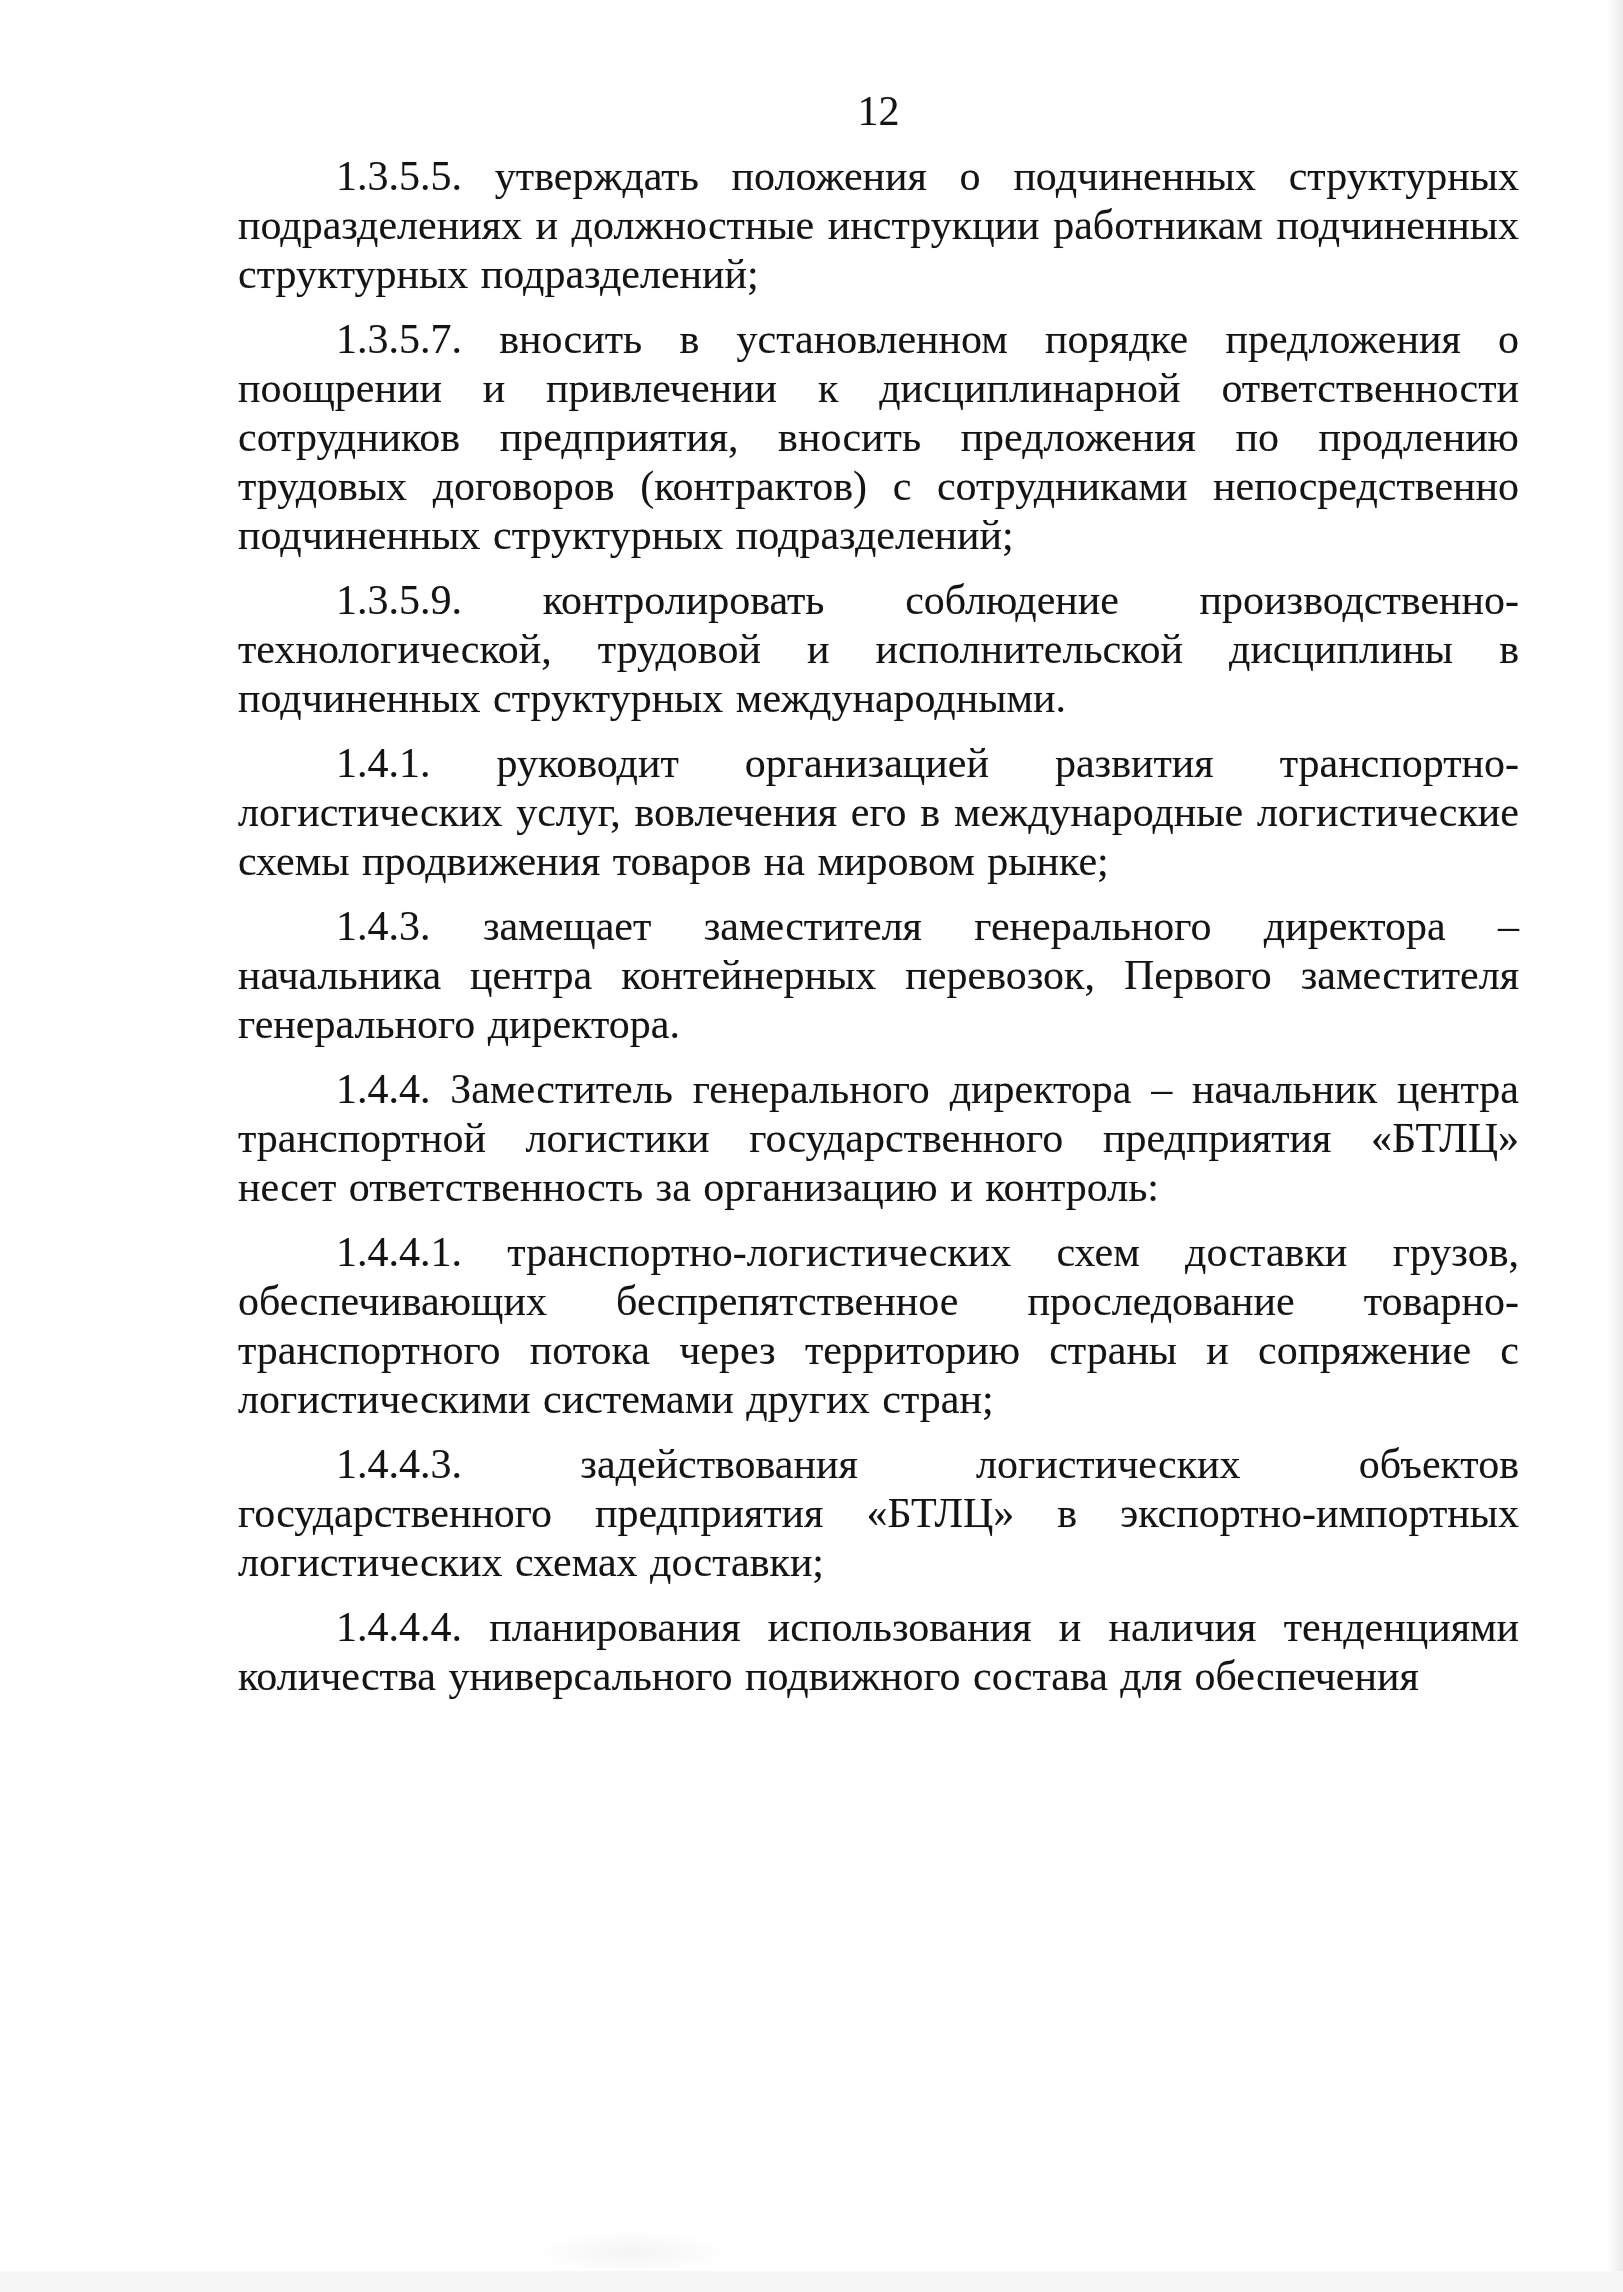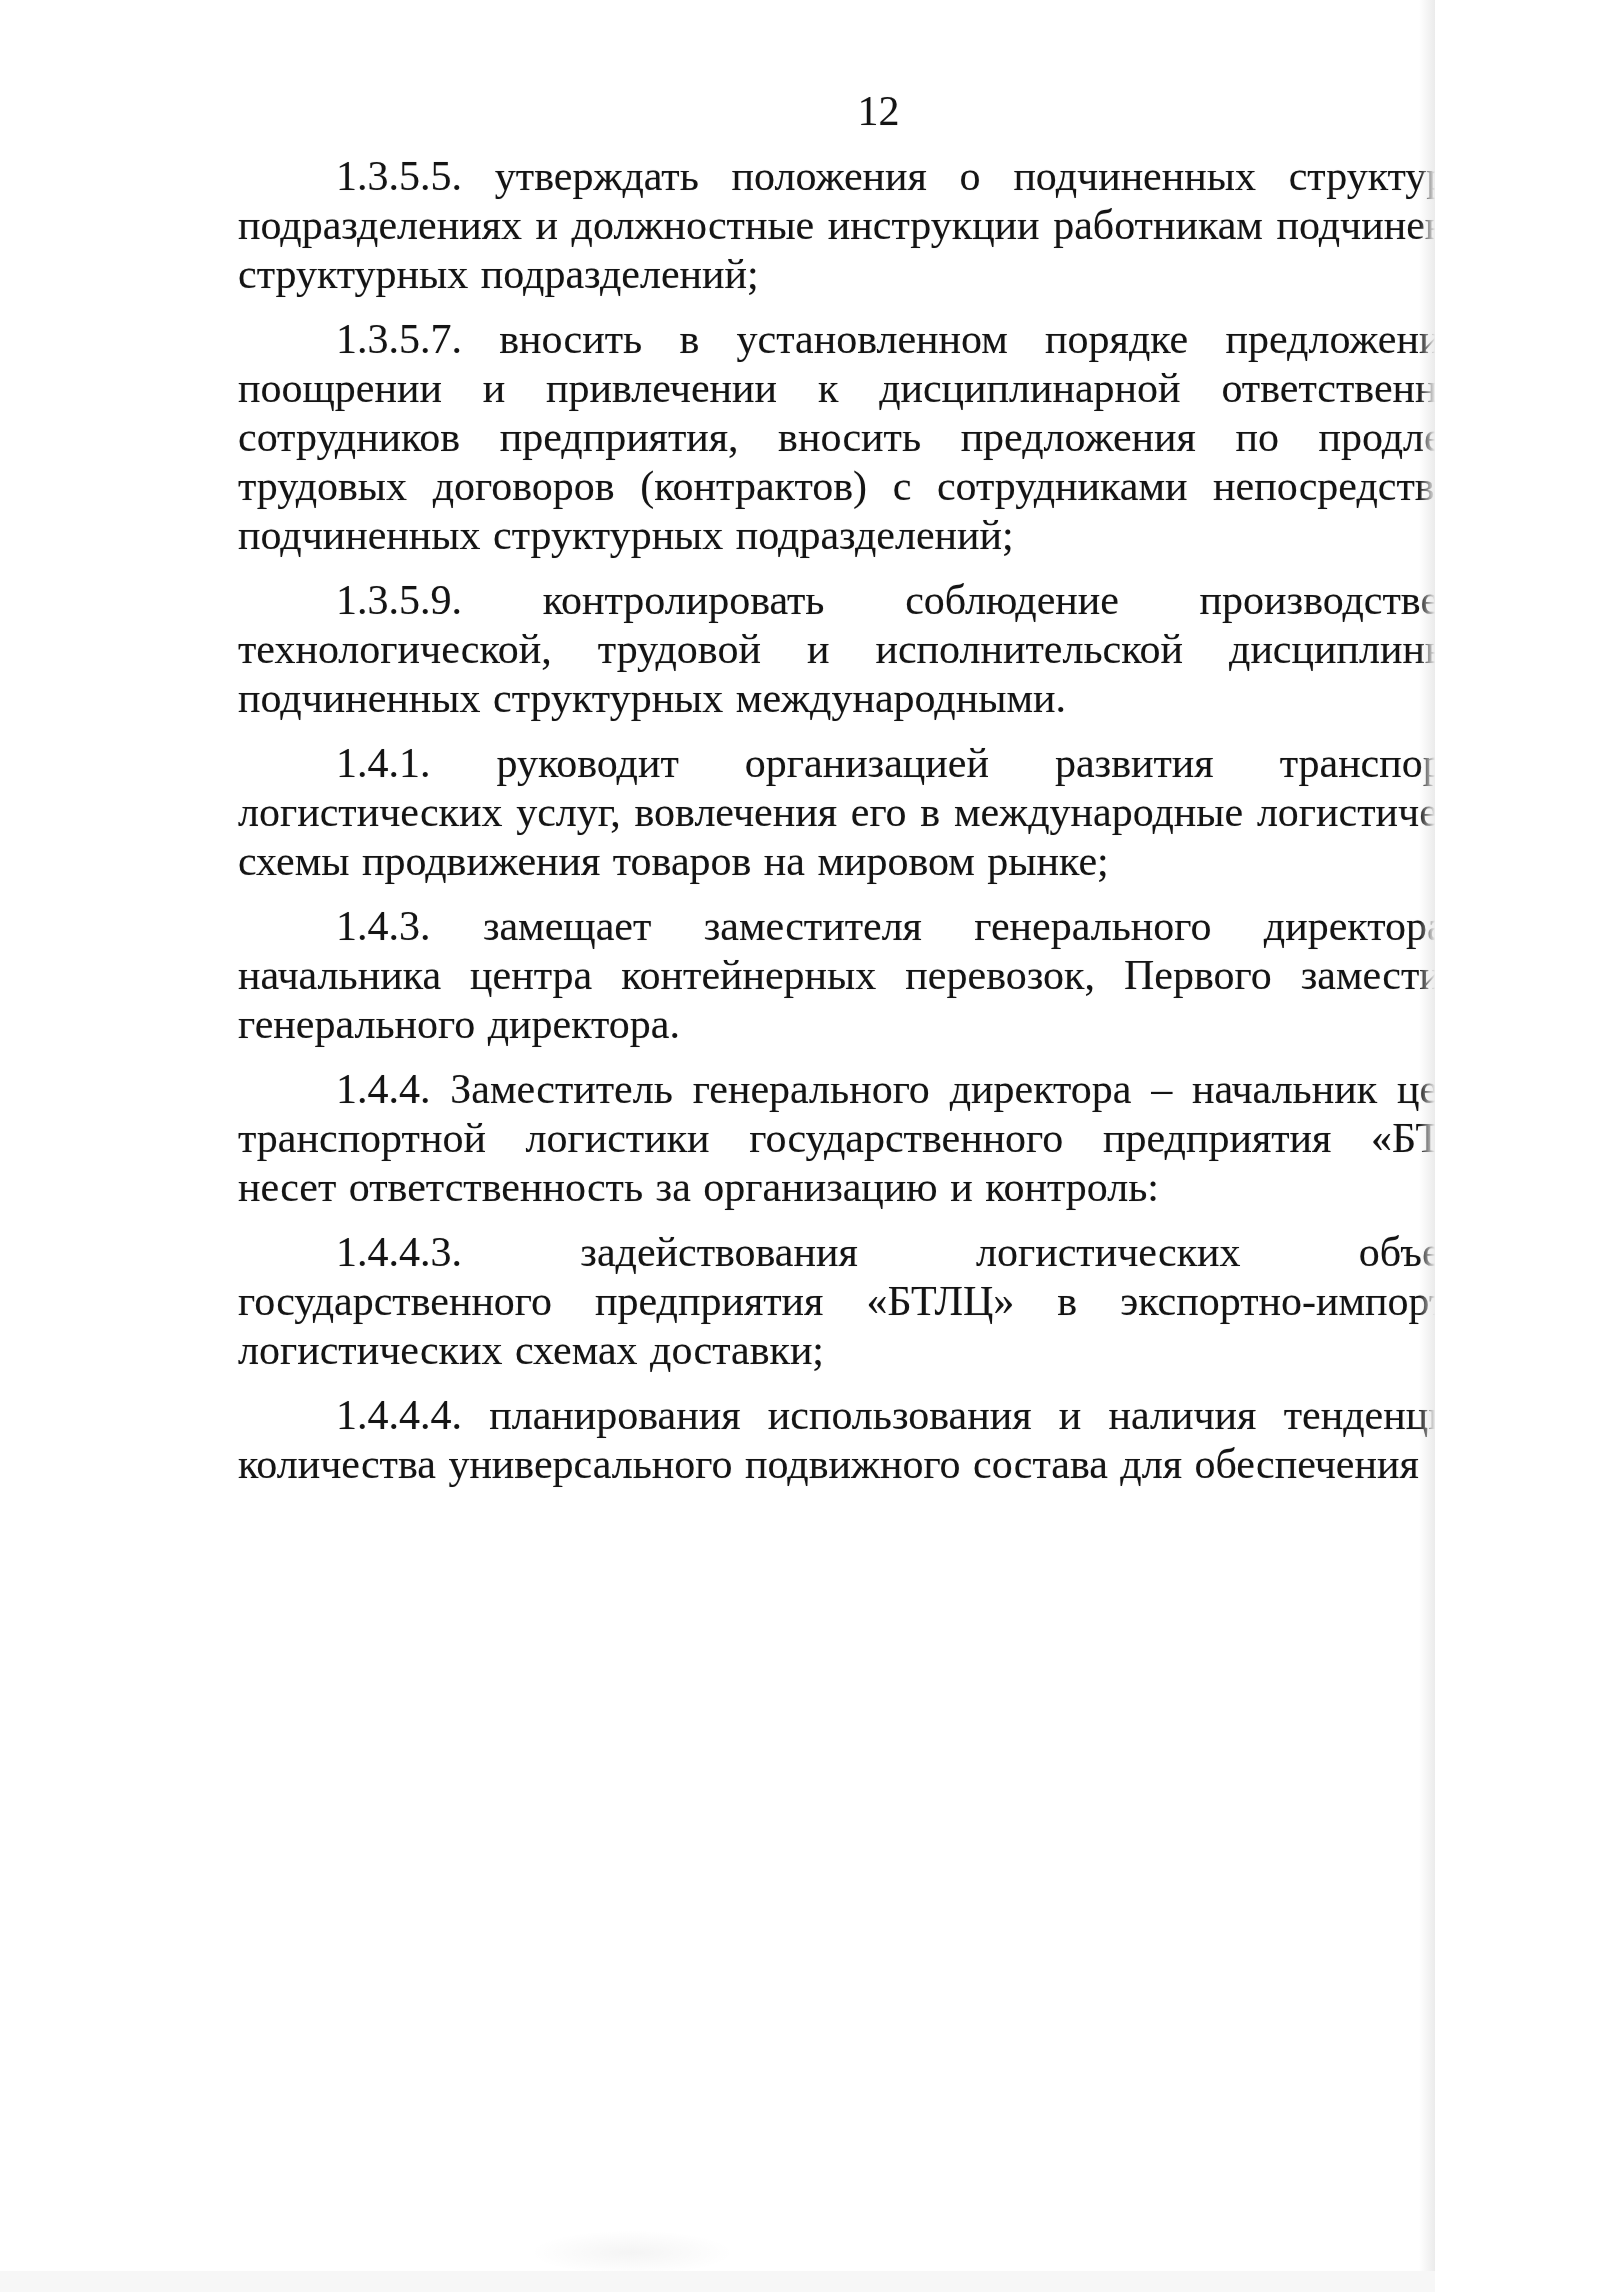--- a/index.html
+++ b/index.html
@@ -2,21 +2,21 @@
 <html lang="ru"><head>
 <meta charset="utf-8">
 <style>
   html, body {
     margin: 0;
     padding: 0;
     background: #ffffff;
   }
   .page {
     position: relative;
-    width: 1435px;
+    width: 1623px;
     height: 2293px;
     background: #ffffff;
     overflow: hidden;
     font-family: "Liberation Serif", "DejaVu Serif", serif;
     color: #141414;
   }
   
   .edge-right {
     position: absolute;
     top: 0; right: 0;
@@ -77,20 +77,21 @@
 <div class="page">
   <div class="text-block">
     <div class="page-number">12</div>
     <div id="document-body">
         <p class="para"><span class="num">1.3.5.5.</span> <span class="txt">утверждать положения о подчиненных структурных подразделениях и должностные инструкции работникам подчиненных структурных подразделений;</span></p>
         <p class="para"><span class="num">1.3.5.7.</span> <span class="txt">вносить в установленном порядке предложения о поощрении и привлечении к дисциплинарной ответственности сотрудников предприятия, вносить предложения по продлению трудовых договоров (контрактов) с сотрудниками непосредственно подчиненных структурных подразделений;</span></p>
         <p class="para"><span class="num">1.3.5.9.</span> <span class="txt">контролировать соблюдение производственно-технологической, трудовой и исполнительской дисциплины в подчиненных структурных международными.</span></p>
         <p class="para"><span class="num">1.4.1.</span> <span class="txt">руководит организацией развития транспортно-логистических услуг, вовлечения его в международные логистические схемы продвижения товаров на мировом рынке;</span></p>
         <p class="para"><span class="num">1.4.3.</span> <span class="txt">замещает заместителя генерального директора – начальника центра контейнерных перевозок, Первого заместителя генерального директора.</span></p>
         <p class="para"><span class="num">1.4.4.</span> <span class="txt">Заместитель генерального директора – начальник центра транспортной логистики государственного предприятия «БТЛЦ» несет ответственность за организацию и контроль:</span></p>
+        <p class="para"><span class="num">1.4.4.1.</span> <span class="txt">транспортно-логистических схем доставки грузов, обеспечивающих беспрепятственное проследование товарно-транспортного потока через территорию страны и сопряжение с логистическими системами других стран;</span></p>
         <p class="para"><span class="num">1.4.4.3.</span> <span class="txt">задействования логистических объектов государственного предприятия «БТЛЦ» в экспортно-импортных логистических схемах доставки;</span></p>
         <p class="para"><span class="num">1.4.4.4.</span> <span class="txt">планирования использования и наличия тенденциями количества универсального подвижного состава для обеспечения</span></p>
       </div>
   </div>
   <div class="edge-right"></div>
   <div class="smudge"></div>
   <div class="edge-bottom"></div>
 </div>
 
 

